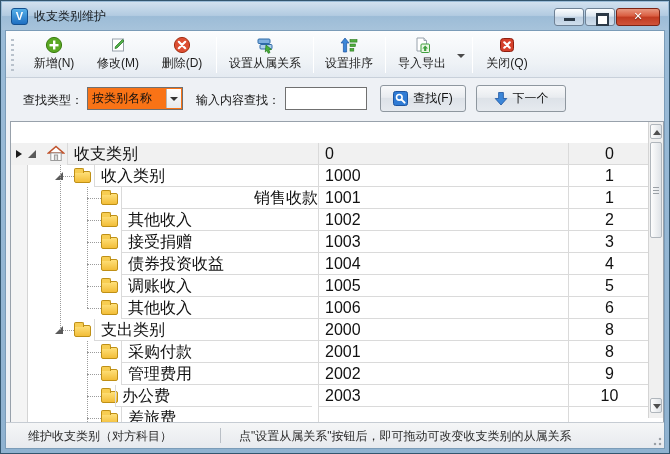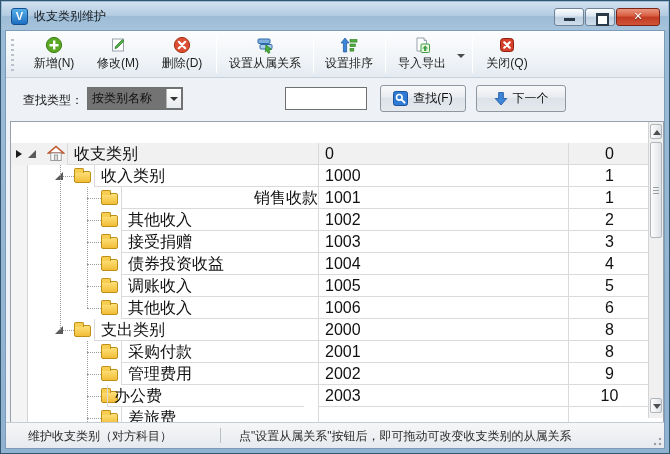--- a/index.html
+++ b/index.html
@@ -23,21 +23,21 @@
   .tbtn { position:absolute; top:3px; height:41px; text-align:center; font-size:12px; color:#1c1c1c; cursor:default; }
   .tbtn .ticon { display:block; margin:2px auto 1px; width:18px; height:18px; }
   .tbtn .tlabel { display:block; line-height:16px; white-space:nowrap; }
   .tsep { position:absolute; top:6px; width:1px; height:36px; background:#d2d8e0; border-right:1px solid #ffffff; }
   .tcaret { position:absolute; top:20px; width:10px; height:10px; }
   .tcaret::after { content:""; position:absolute; left:1px; top:3px; border-left:4px solid transparent; border-right:4px solid transparent; border-top:4px solid #4a4a4a; }
 
   
   .searchbar { position:absolute; left:0; right:0; top:48px; height:41px; background:#eef1f5; font-size:12px; color:#111; }
   .sb-label { position:absolute; top:13px; }
-  .combo { position:absolute; left:81px; top:8px; width:96px; height:23px; background:#737373; border:1px solid #707070; }
+  .combo { position:absolute; left:81px; top:8px; width:96px; height:23px; background:#f97316; border:1px solid #707070; }
   .combo .cval { position:absolute; left:4px; top:0; line-height:21px; font-size:12px; }
   .combo .cbtn { position:absolute; right:1px; top:1px; bottom:1px; width:15px; background:linear-gradient(#fefefe,#e7eaee); border-left:1px solid #b5b5b5; }
   .combo .cbtn::after { content:""; position:absolute; left:3px; top:8px; border-left:4px solid transparent; border-right:4px solid transparent; border-top:4px solid #333; }
   .tinput { position:absolute; left:279px; top:8px; width:82px; height:23px; background:#fff; border:1px solid #707070; font-size:12px; padding:0 3px; font-family:inherit; }
   .sbtn { position:absolute; top:6px; height:27px; background:linear-gradient(#f8f9fa,#e9ecf0 45%,#dde2e8 50%,#e6eaef); border:1px solid #8e979f; border-radius:3px; font-size:12px; color:#111; display:flex; align-items:center; justify-content:center; gap:5px; }
   .sbtn svg { display:block; }
 
   
   .grid { position:absolute; left:4px; top:90px; width:654px; height:302px; border:1px solid #98a1ab; background:#fff; overflow:hidden; }
   .ghead { position:absolute; left:0; top:0; right:0; height:21px; background:linear-gradient(#f8f8f8,#ececec); border-bottom:1px solid #bdbdbd; font-size:12px; color:#222; }
@@ -186,20 +186,21 @@
         <span class="tlabel">关闭(Q)</span>
       </div>
     </div>
 
     <div class="searchbar">
       <span class="sb-label" style="left:17px;">查找类型：</span>
       <div class="combo">
         <span class="cval">按类别名称</span>
         <span class="cbtn"></span>
       </div>
+      <span class="sb-label" style="left:190px;">输入内容查找：</span>
       <input class="tinput" type="text" value="" style="">
       <div class="sbtn" style="left:374px;width:86px;">
         <span>
           <svg width="15" height="15" viewBox="0 0 15 15">
               <rect x="0.5" y="0.5" width="14" height="14" rx="2" fill="#2f7bd4" stroke="#1d54a0"></rect>
               <circle cx="6.3" cy="6.3" r="2.8" fill="none" stroke="#fff" stroke-width="1.6"></circle>
               <path d="M8.6 8.6 L11.6 11.6" stroke="#fff" stroke-width="2" stroke-linecap="round"></path>
             </svg>
         </span>
         <span>查找(F)</span>
@@ -297,21 +298,21 @@
           <div class="grow" style="top: 220px;">
             <span class="stub" style="left: 76px;"></span>
             <span class="folder" style="left: 90px;"></span>
             <div class="cell cname" style="left: 110px; width: 197px;">管理费用</div>
             <div class="cell ccode">2002</div>
             <div class="cell csort">9</div>
           </div>
           <div class="grow" style="top: 242px;">
             <span class="stub" style="left: 76px;"></span>
             <span class="folder" style="left: 90px;"></span>
-            <div class="cell cname" style="left: 96px; width: 197px;">办公费</div>
+            <div class="cell cname" style="left: 104px; width: 197px;">办公费</div>
             <div class="cell ccode">2003</div>
             <div class="cell csort">10</div>
           </div>
           <div class="grow" style="top: 264px;">
             <span class="stub" style="left: 76px;"></span>
             <span class="folder" style="left: 90px;"></span>
             <div class="cell cname" style="left: 110px; width: 197px;">差旅费</div>
             <div class="cell ccode"></div>
             <div class="cell csort"></div>
           </div>

